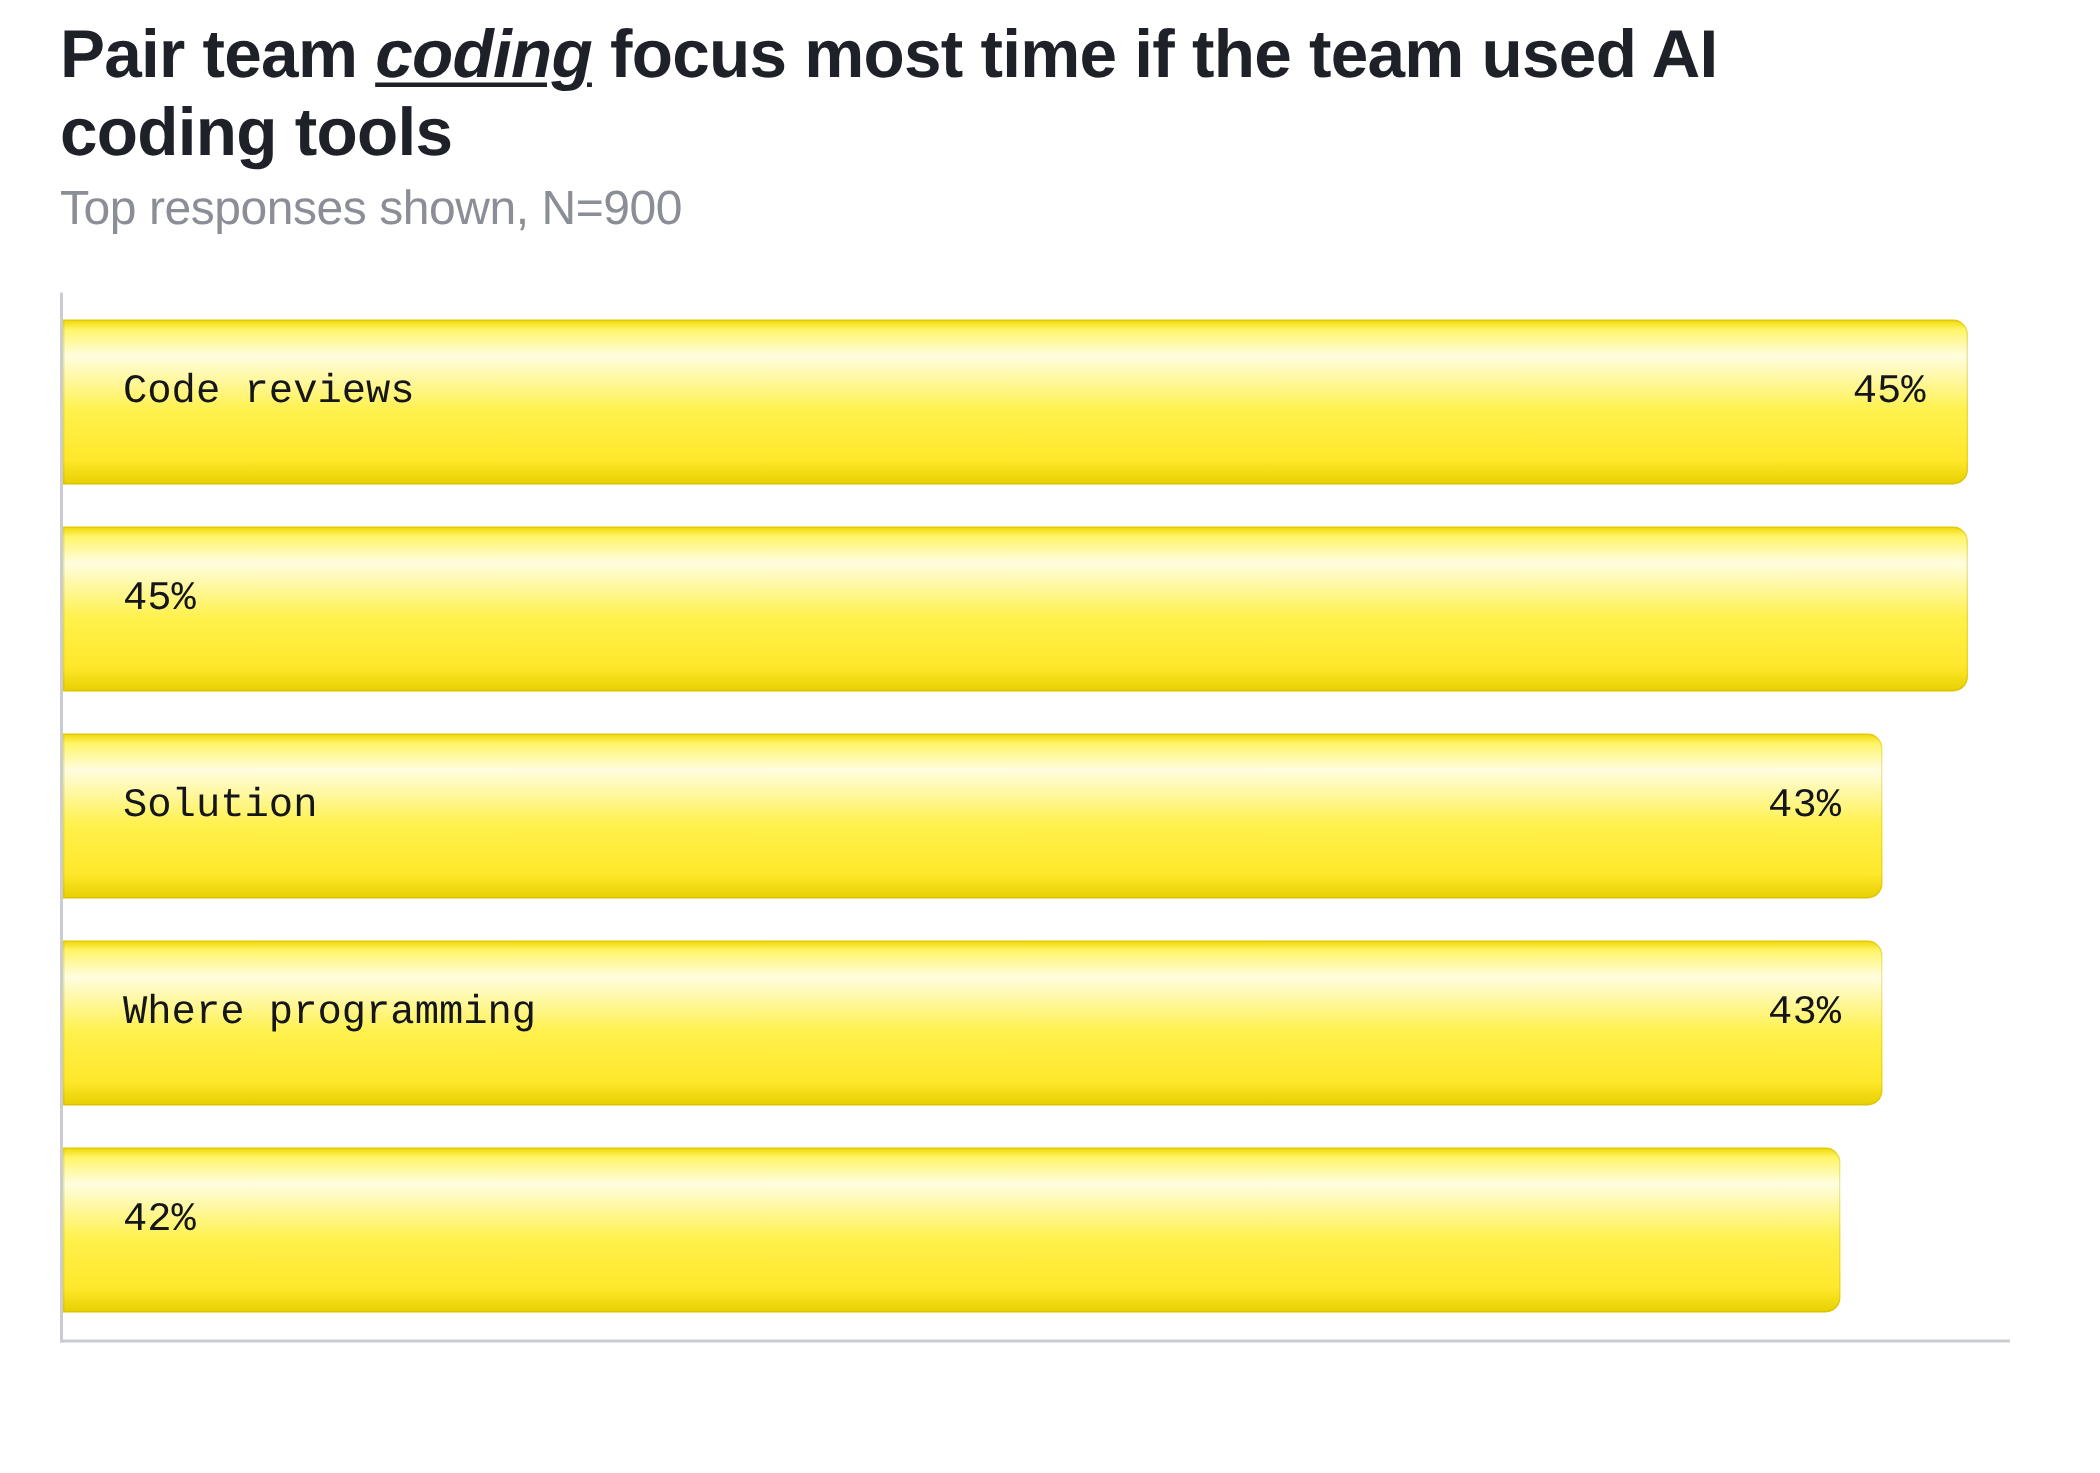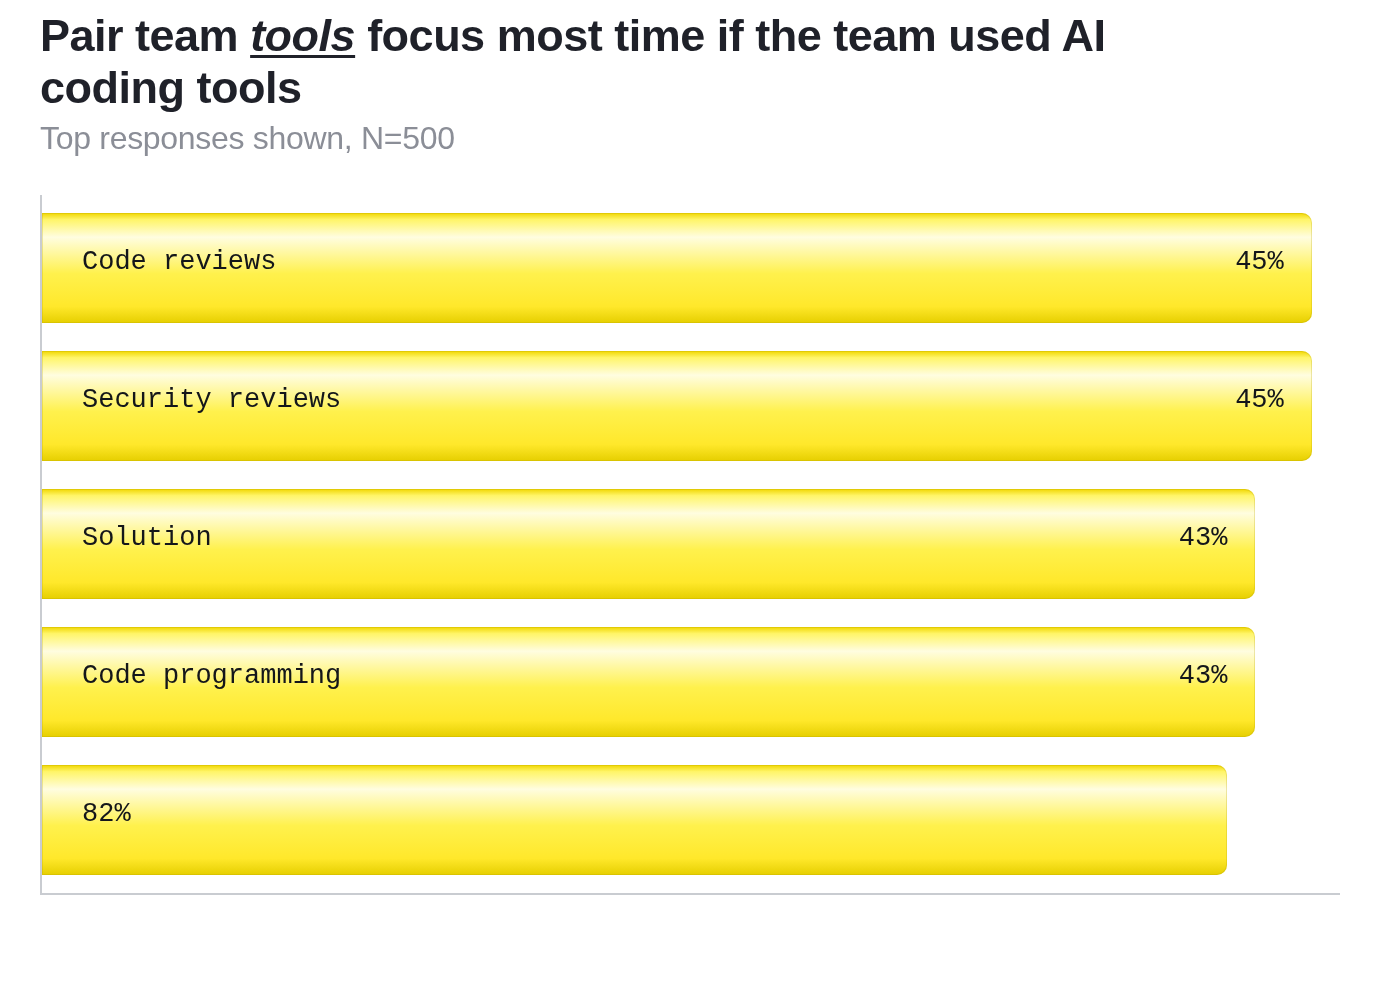--- a/index.html
+++ b/index.html
@@ -81,54 +81,53 @@
     font-weight: 500;
     color: #14161a;
   }
 </style>
 </head>
 <body>
 
 <div class="page">
 
   <div class="title">
-    <span>Pair team </span><em>tools</em><span> focus most time if the team used AI coding tools</span>
+    <span>Pair team </span><em>coding</em><span> focus most time if the team used AI coding tools</span>
   </div>
-  <div class="subtitle">Top responses shown, N=500</div>
+  <div class="subtitle">Top responses shown, N=900</div>
 
   <div class="plot">
 
     <div class="row">
       <div class="bar" style="width:97.826%">
         <span class="bar-label">Code reviews</span>
         <span class="bar-value">45%</span>
       </div>
     </div>
 
     <div class="row">
       <div class="bar" style="width:97.826%">
-        <span class="bar-label">Security reviews</span>
         <span class="bar-value">45%</span>
       </div>
     </div>
 
     <div class="row">
       <div class="bar" style="width:93.478%">
         <span class="bar-label">Solution</span>
         <span class="bar-value">43%</span>
       </div>
     </div>
 
     <div class="row">
       <div class="bar" style="width:93.478%">
-        <span class="bar-label">Code programming</span>
+        <span class="bar-label">Where programming</span>
         <span class="bar-value">43%</span>
       </div>
     </div>
 
     <div class="row">
       <div class="bar" style="width:91.304%">
-        <span class="bar-value">82%</span>
+        <span class="bar-value">42%</span>
       </div>
     </div>
 
   </div>
 </div>
 
 </body></html>

